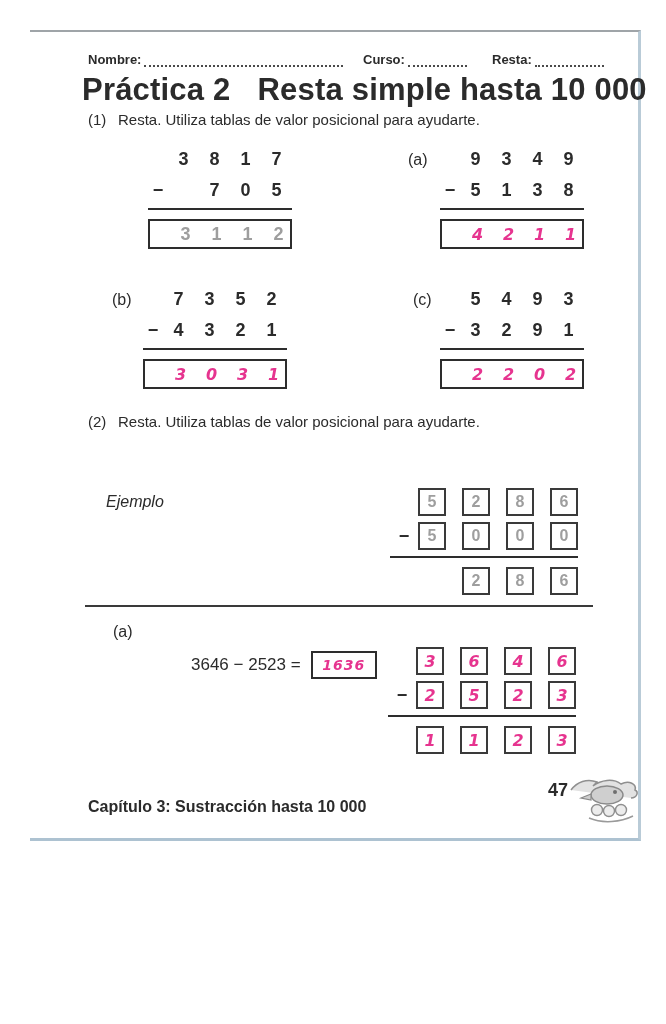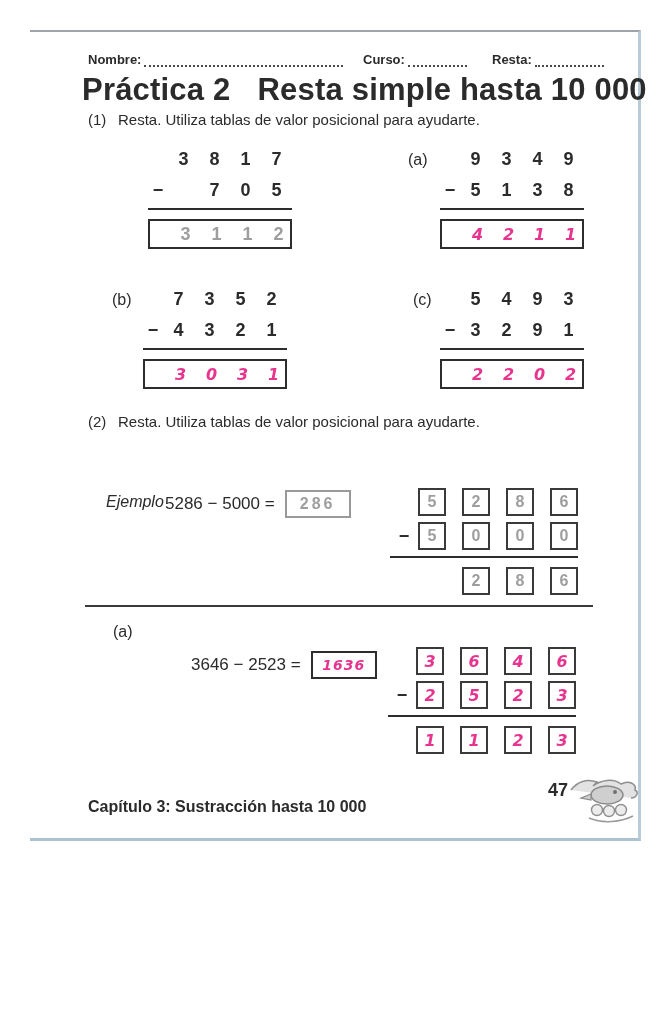--- a/index.html
+++ b/index.html
@@ -190,24 +190,20 @@
     </div>
   </div>
 
   <div class="instr" style="left:58px;top:381px;">
     <span class="inum">(2)</span>
     <span>Resta. Utiliza tablas de valor posicional para ayudarte.</span>
   </div>
 
   <div class="ejemplo" style="left:76px;top:417px;margin-top:44px;">Ejemplo</div>
 
-  <div class="eqrow" style="left:135px;top:458px;">
-    <span>5286 − 5000 =</span>
-    <span class="eqbox">286</span>
-  </div>
 
   <div class="boxgrid gray" style="left:360px;top:456px;">
     <div class="bg-row">
       <span class="bg-m"></span>
       <span class="bcell">5</span>
       <span class="bcell">2</span>
       <span class="bcell">8</span>
       <span class="bcell">6</span>
     </div>
     <div class="bg-row">

